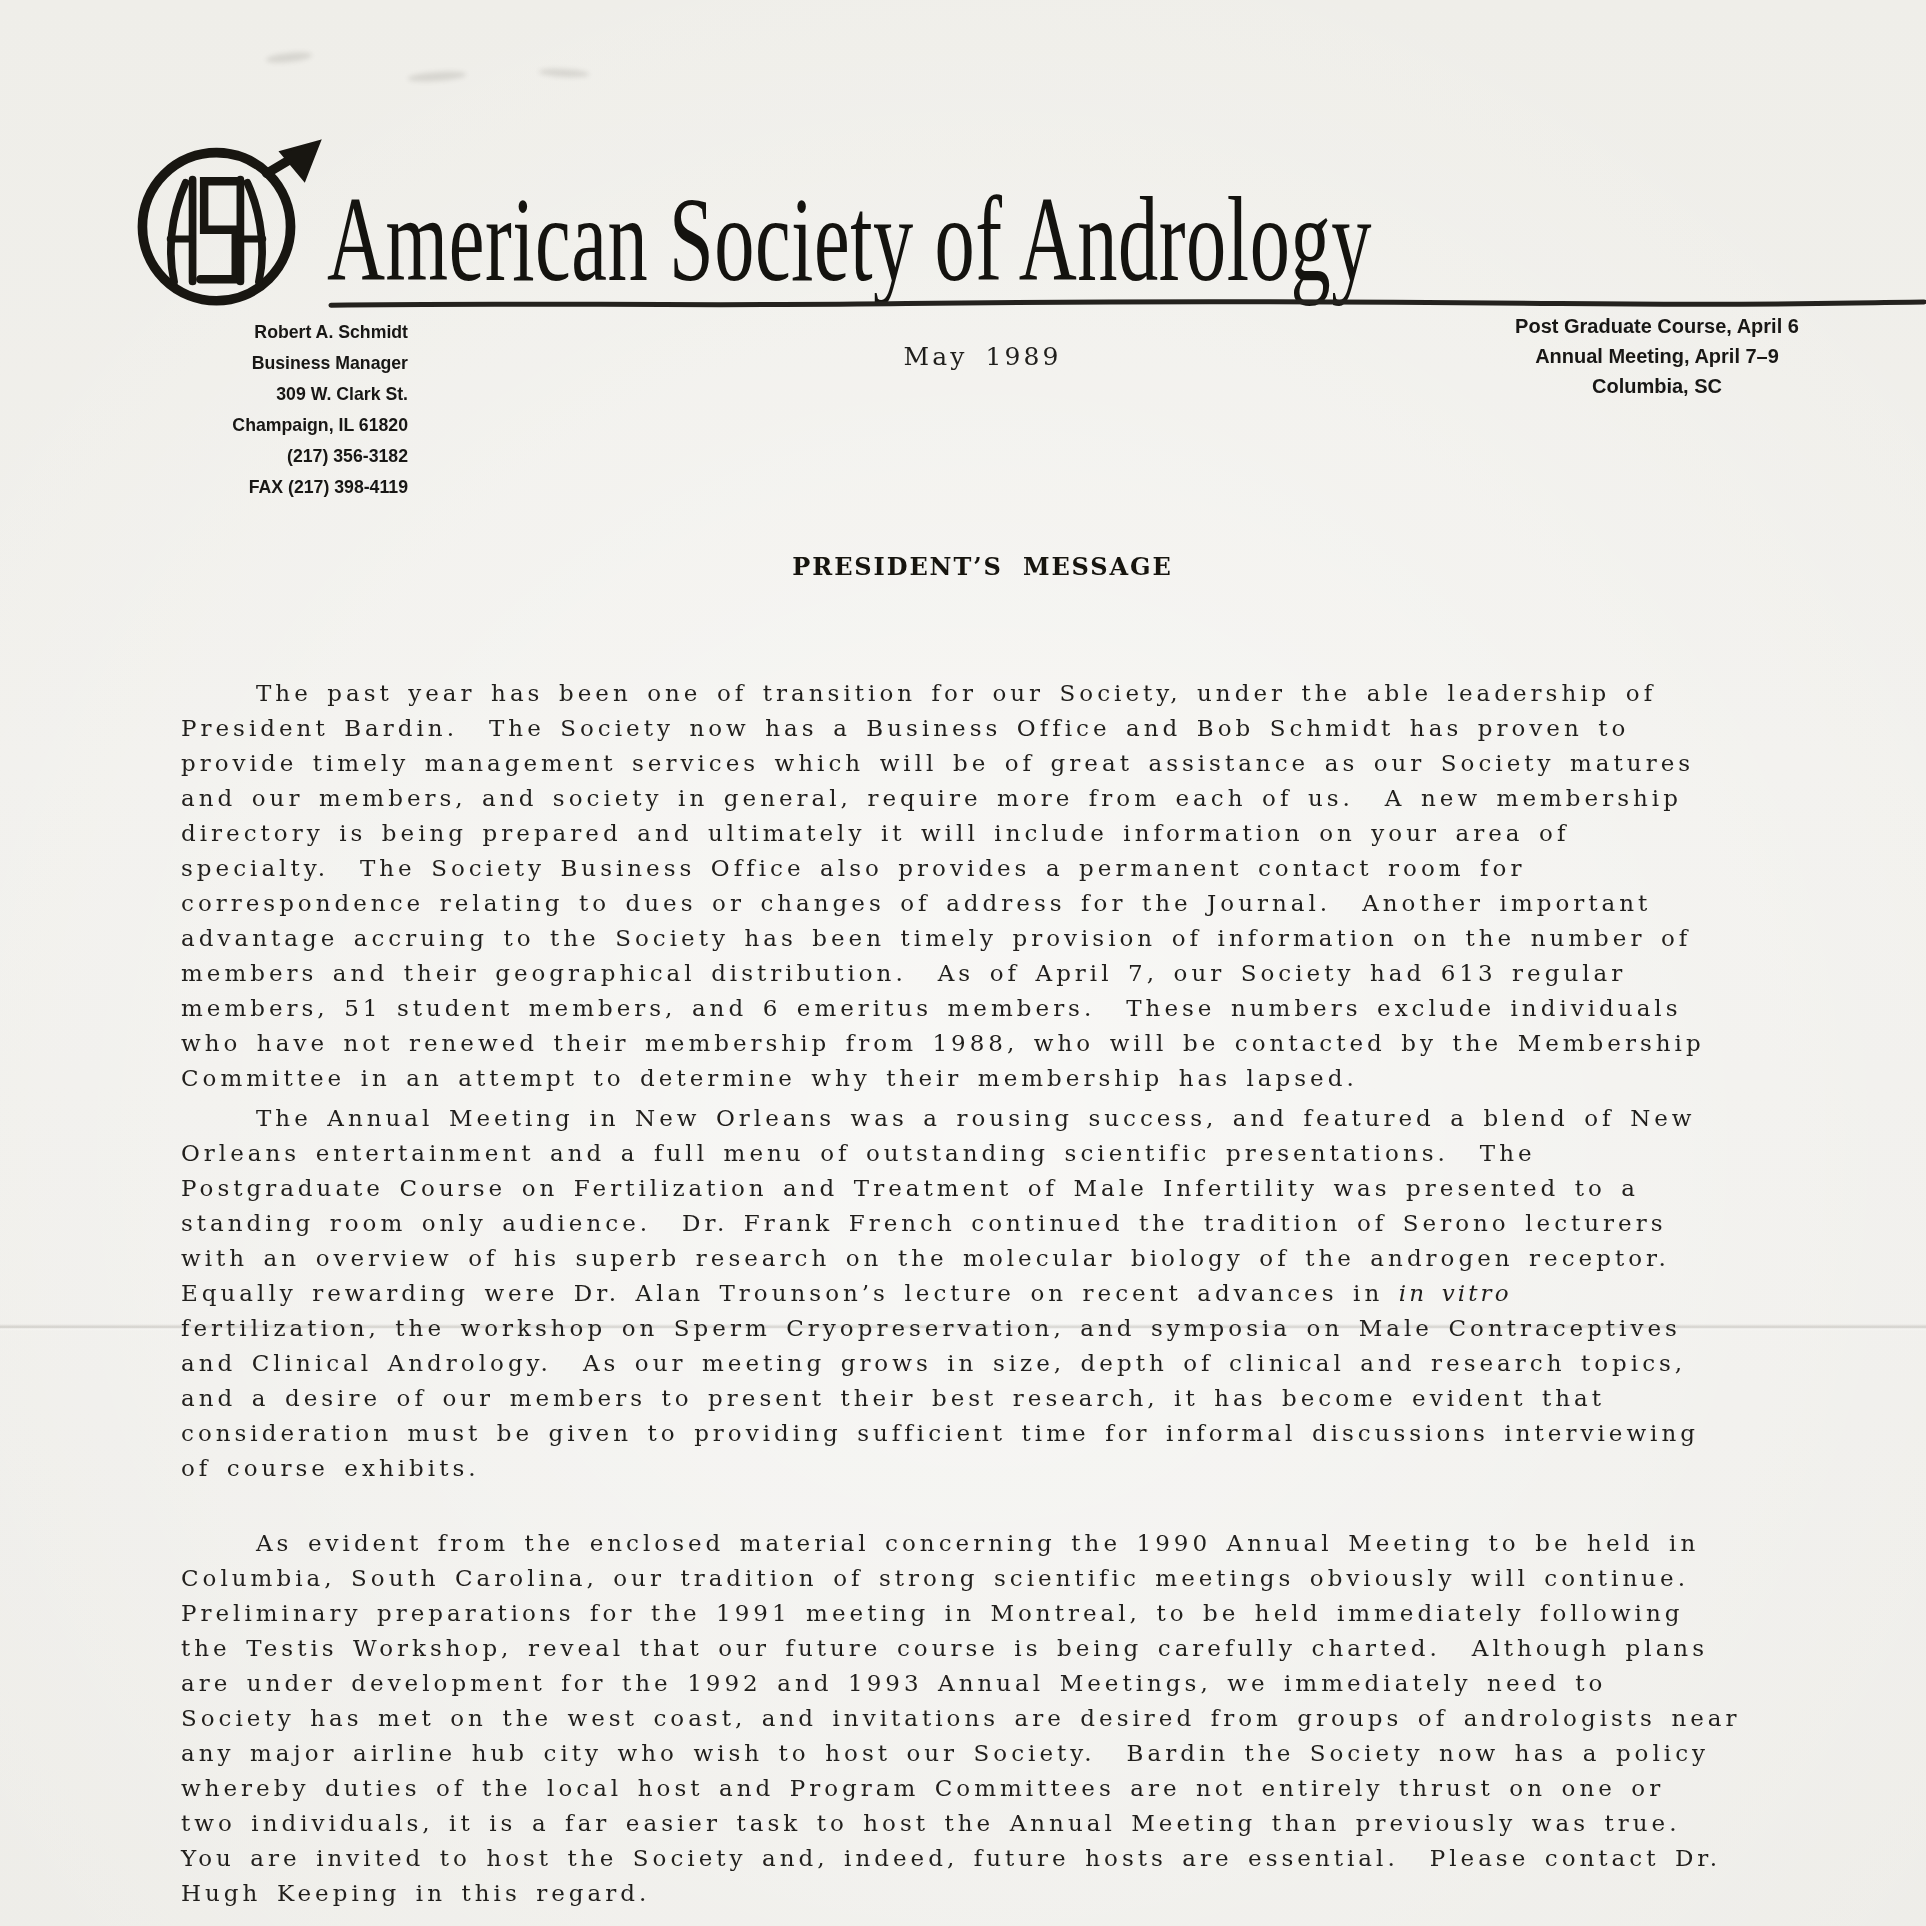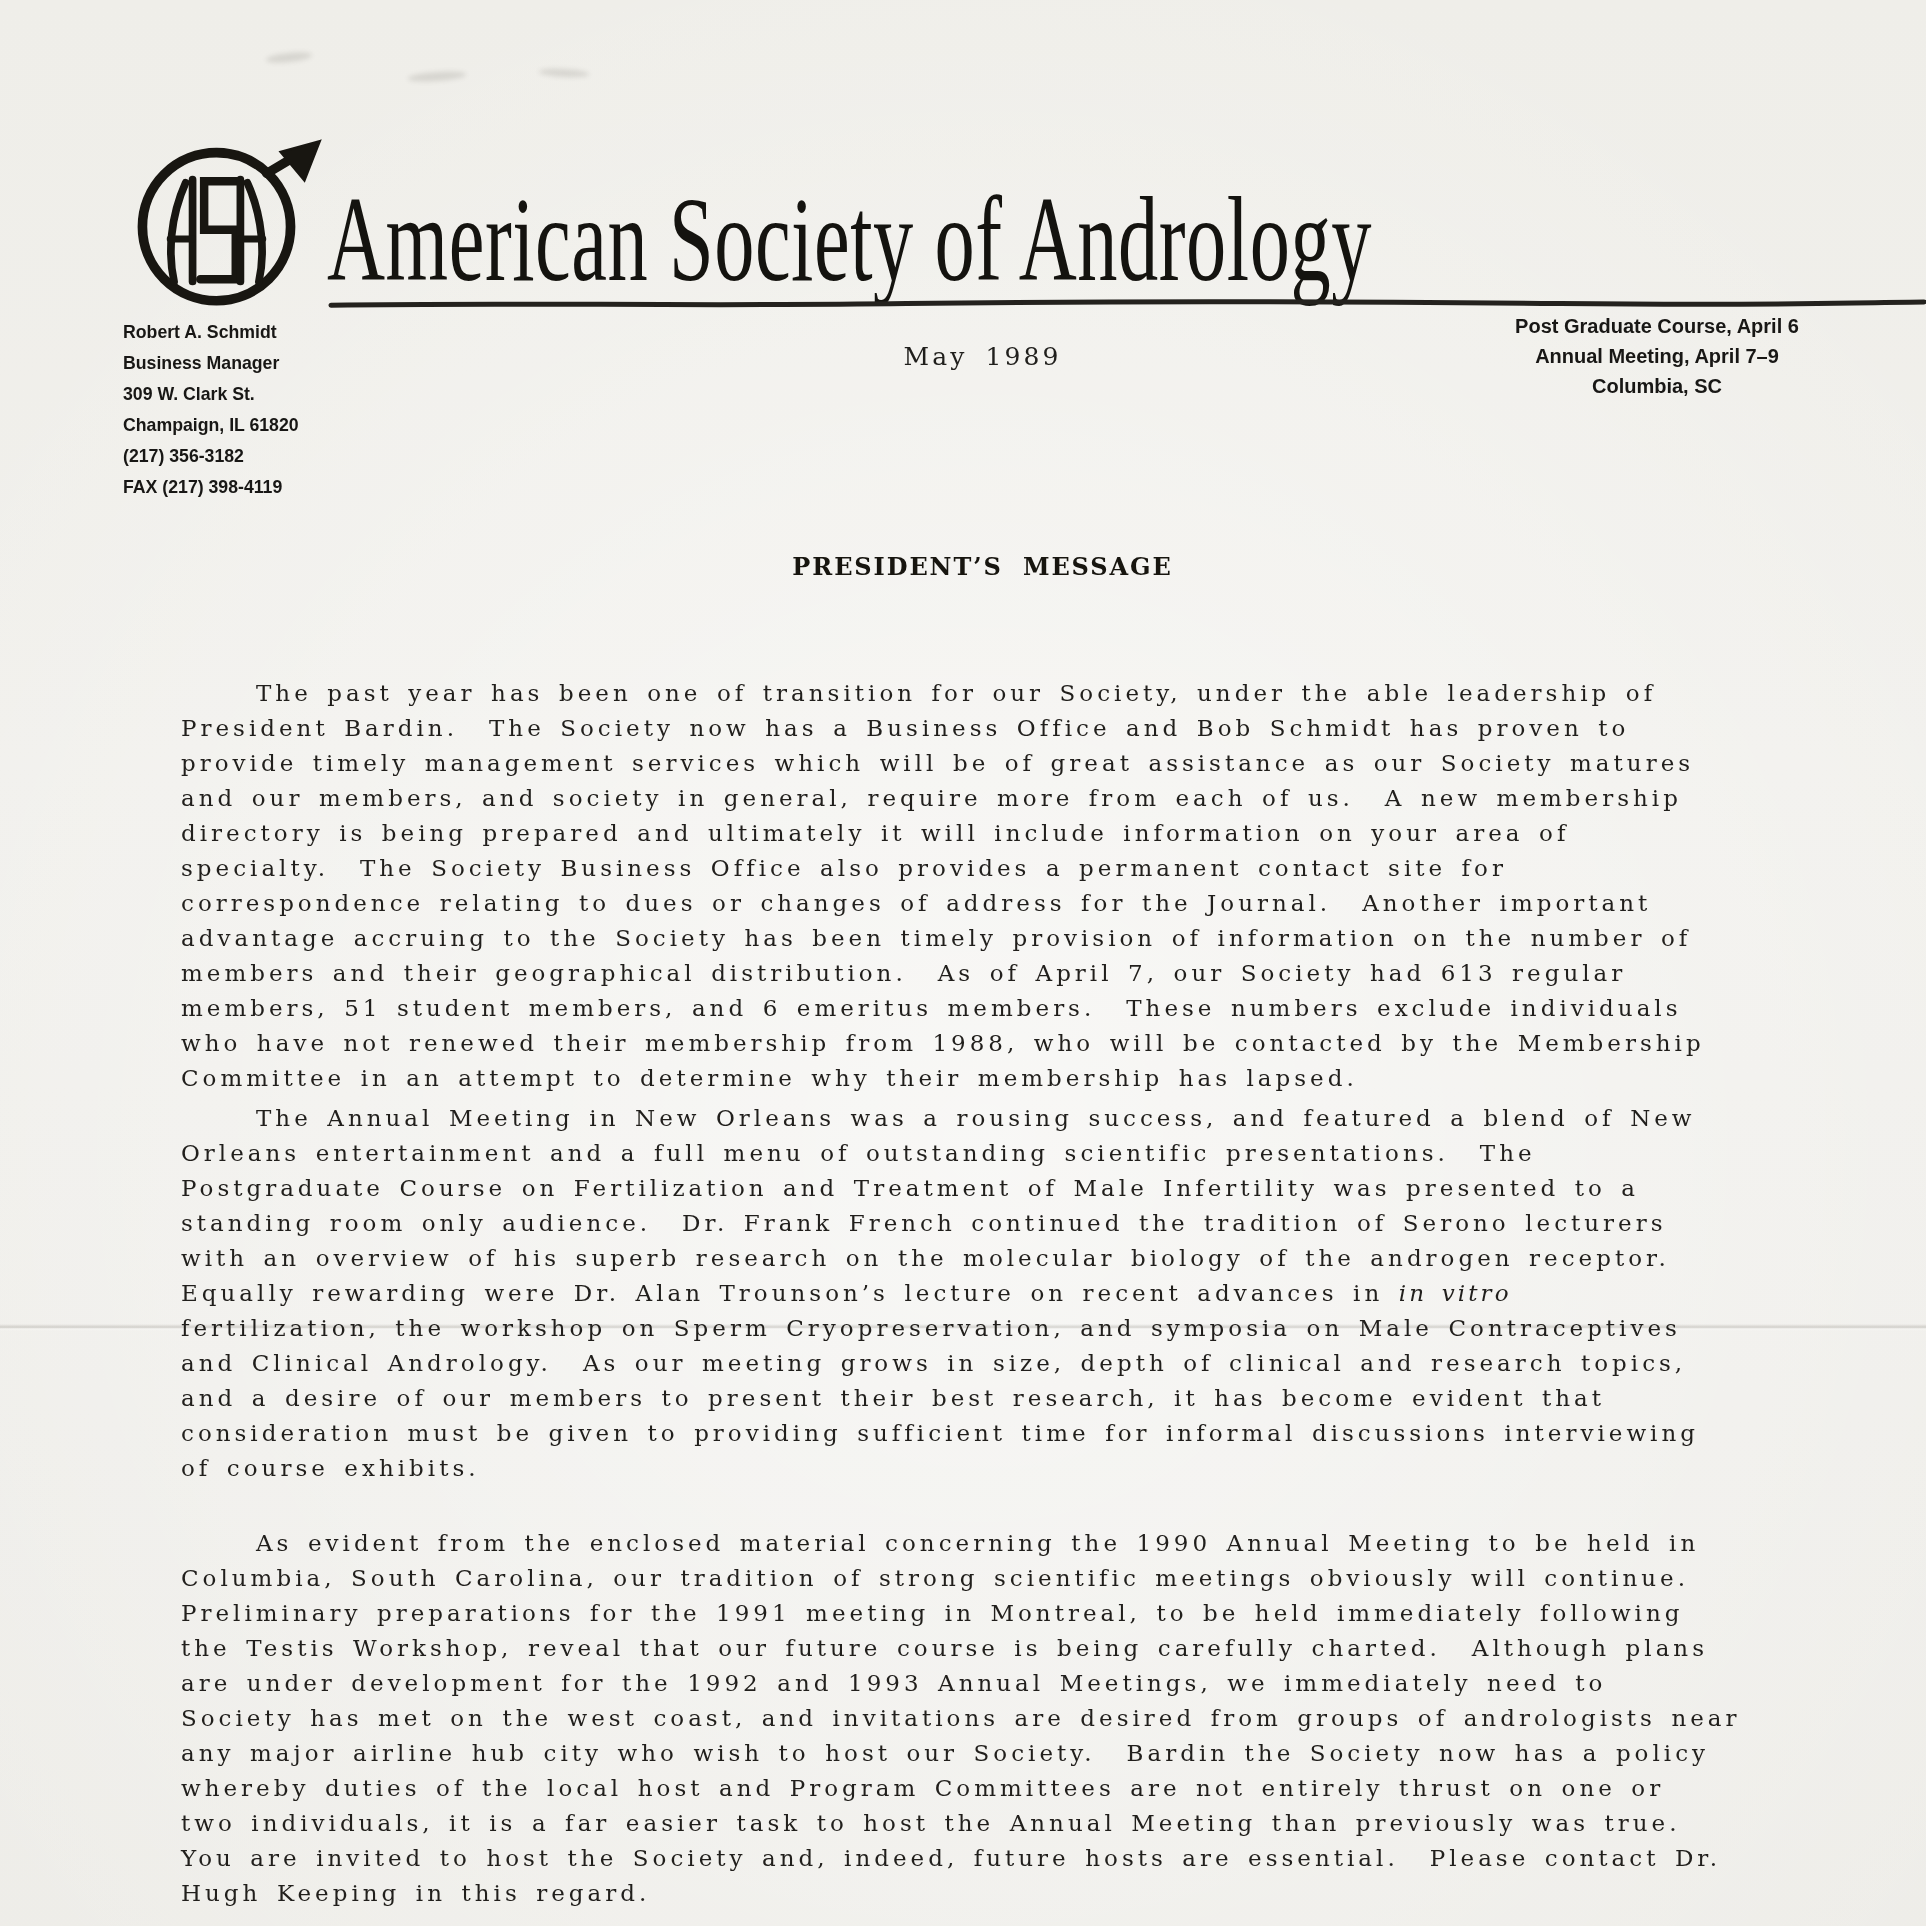--- a/index.html
+++ b/index.html
@@ -31,21 +31,21 @@
     font-family:"Liberation Serif", serif;
     font-size:120px;line-height:120px;font-weight:400;
     letter-spacing:0.8px;color:#14130f;
     transform:scaleX(0.67);transform-origin:left top;
     white-space:nowrap;
   }
   .title-rule{position:absolute;left:328px;top:299px;width:1599px;height:10px;}
 
   .contact-block{
     position:absolute;left:123px;top:317px;width:285px;
-    text-align:left;
+    text-align:right;
     font-family:"Liberation Sans", sans-serif;
     font-weight:bold;font-size:17.7px;line-height:31px;color:#181715;
     white-space:nowrap;
   }
   .issue-date{
     position:absolute;left:0;top:342px;width:1965px;
     text-align:center;
     font-size:25px;letter-spacing:3.1px;word-spacing:7px;color:#201f1c;
   }
   .events-block{
@@ -129,21 +129,21 @@
 
   <div class="message-heading">PRESIDENT’S MESSAGE</div>
 
   <div id="paragraphs">
       <div class="paragraph" style="top: 676px;">
         <div class="tline indent">The past year has been one of transition for our Society, under the able leadership of</div>
         <div class="tline">President Bardin.  The Society now has a Business Office and Bob Schmidt has proven to</div>
         <div class="tline">provide timely management services which will be of great assistance as our Society matures</div>
         <div class="tline">and our members, and society in general, require more from each of us.  A new membership</div>
         <div class="tline">directory is being prepared and ultimately it will include information on your area of</div>
-        <div class="tline">specialty.  The Society Business Office also provides a permanent contact site for</div>
+        <div class="tline">specialty.  The Society Business Office also provides a permanent contact room for</div>
         <div class="tline">correspondence relating to dues or changes of address for the Journal.  Another important</div>
         <div class="tline">advantage accruing to the Society has been timely provision of information on the number of</div>
         <div class="tline">members and their geographical distribution.  As of April 7, our Society had 613 regular</div>
         <div class="tline">members, 51 student members, and 6 emeritus members.  These numbers exclude individuals</div>
         <div class="tline">who have not renewed their membership from 1988, who will be contacted by the Membership</div>
         <div class="tline">Committee in an attempt to determine why their membership has lapsed.</div>
       </div>
       <div class="paragraph" style="top: 1101px;">
         <div class="tline indent">The Annual Meeting in New Orleans was a rousing success, and featured a blend of New</div>
         <div class="tline">Orleans entertainment and a full menu of outstanding scientific presentations.  The</div>

